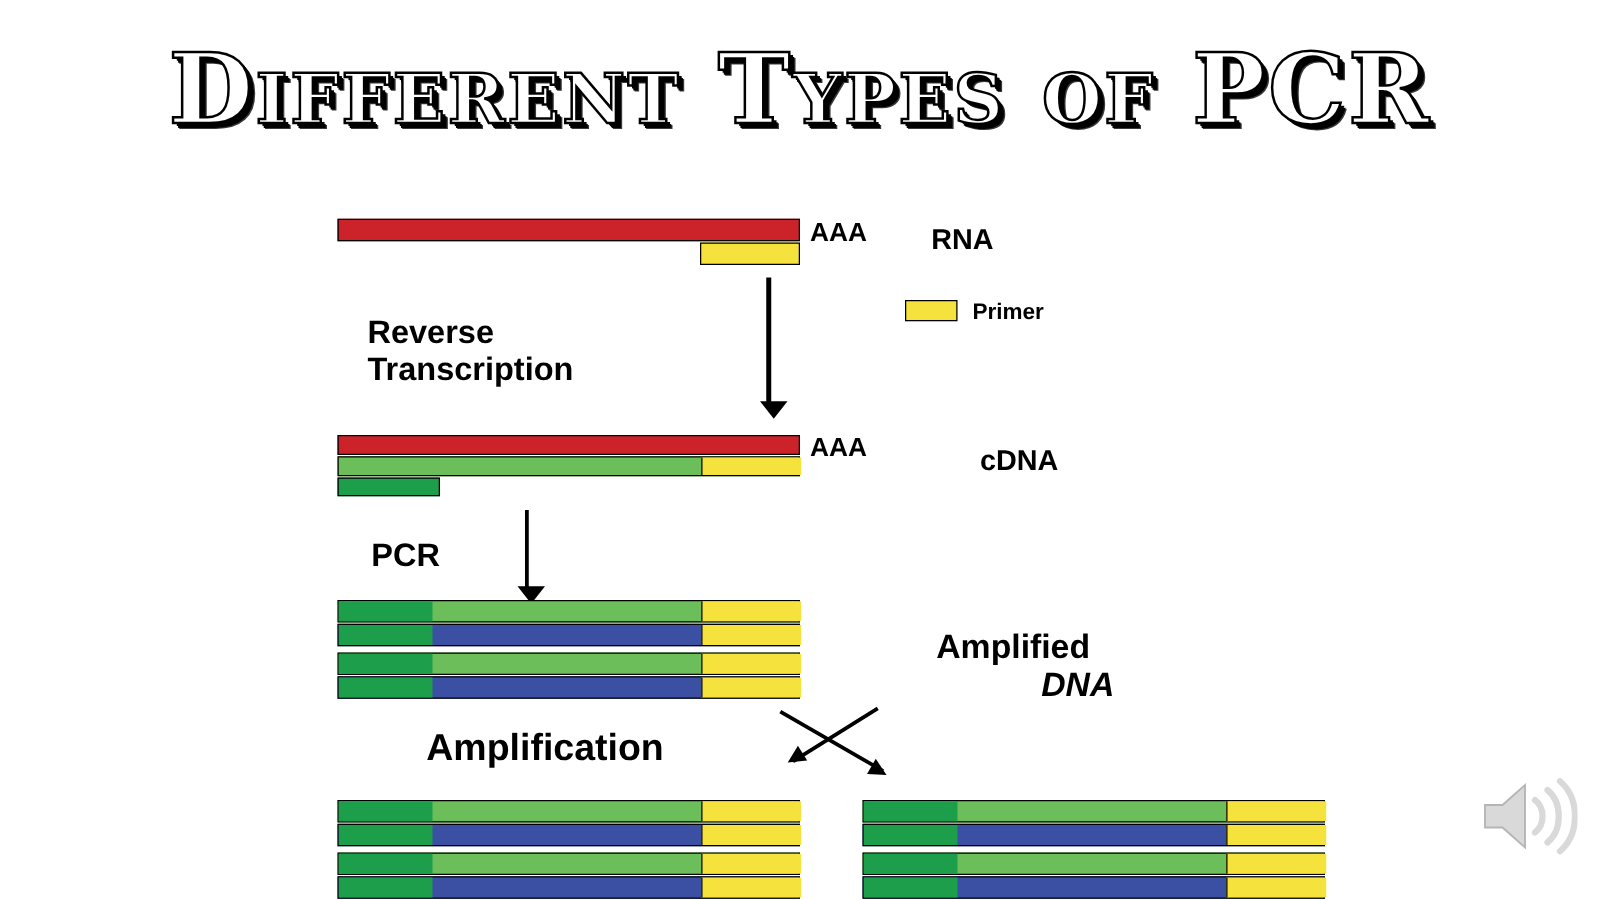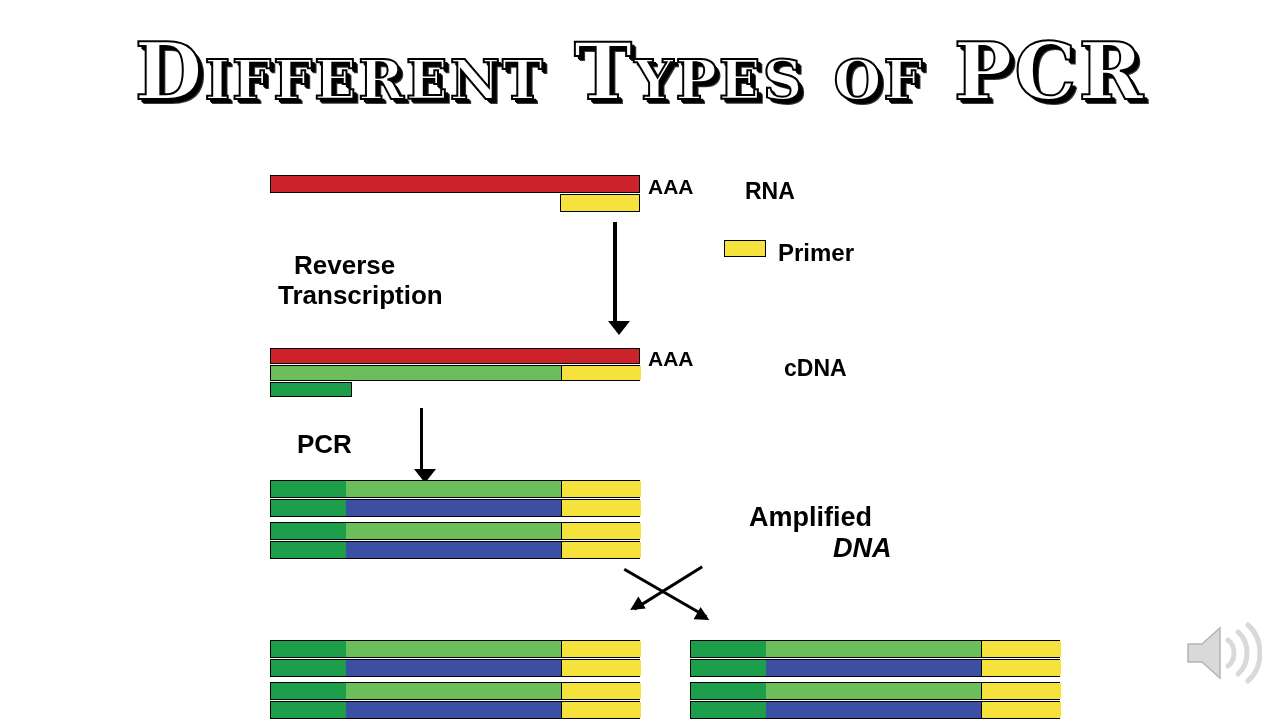--- a/index.html
+++ b/index.html
@@ -63,21 +63,21 @@
 
   .label {
     position: absolute;
     font-family: "Liberation Sans", sans-serif;
     font-weight: bold;
     color: #000000;
     white-space: nowrap;
   }
   .label-lg { font-size: 23px; }
   .label-md { font-size: 21px; }
-  .label-sm { font-size: 24px; }
+  .label-sm { font-size: 18px; }
 
   .arrow-v {
     position: absolute;
     width: 0;
     border-left: 4px solid #000;
   }
   .arrow-v::after {
     content: "";
     position: absolute;
     left: -9px;
@@ -132,21 +132,21 @@
   <div class="bar" style="left:270px; top:25px; width:370px; height:18px; background:#cc2229;"></div>
   <div class="bar" style="left:560px; top:44px; width:80px; height:18px; background:#f5e23c;"></div>
   <div class="label label-md" style="left:648px; top:25px;">AAA</div>
   <div class="label label-lg" style="left:745px; top:28px;">RNA</div>
 
   <div class="legend-swatch" style="left:724px; top:90px; width:42px; height:17px; background:#f5e23c;"></div>
   <div class="label label-sm" style="left:778px; top:89px; font-weight:bold;">Primer</div>
 
   <div class="arrow-v" style="left:613px; top:72px; height:100px;"></div>
   <div class="label label-lg" style="left:294px; top:100px; font-size:26px;">Reverse</div>
-  <div class="label label-lg" style="left:278px; top:130px; font-size:26px;">Transcription</div>
+  <div class="label label-lg" style="left:294px; top:130px; font-size:26px;">Transcription</div>
 
   <div class="bar" style="left:270px; top:198px; width:370px; height:16px; background:#cc2229;"></div>
   <div class="bar" style="left:270px; top:215px; width:370px; height:16px; background:#6cbe5a;">
     <div class="seg seg-divider" style="left:290px; width:80px; background:#f5e23c;"></div>
   </div>
   <div class="bar" style="left:270px; top:232px; width:82px; height:15px; background:#1d9e4b;"></div>
   <div class="label label-md" style="left:648px; top:197px;">AAA</div>
   <div class="label label-lg" style="left:745px; top:205px;margin-left:39px;">cDNA</div>
 
   <div class="label label-lg" style="left:297px; top:279px; font-size:26px;">PCR</div>
@@ -165,20 +165,21 @@
     <div class="seg seg-divider" style="left:290px; width:80px; background:#f5e23c;"></div>
   </div>
   <div class="bar" style="left:270px; top:391px; width:370px; height:18px; background:#3b4fa3;">
     <div class="seg" style="left:0; width:75px; background:#1d9e4b;"></div>
     <div class="seg seg-divider" style="left:290px; width:80px; background:#f5e23c;"></div>
   </div>
 
   <div class="label" style="left:749px; top:352px; font-size:27px;">Amplified</div>
   <div class="label" style="left:833px; top:383px; font-size:27px;font-style:italic;">DNA</div>
 
+  <div class="label" style="left:341px; top:432px; font-size:30px;">Amplification</div>
 
   <div class="arrow-diag" style="left:703px; top:418px; width:80px; transform:rotate(148deg);"></div>
   <div class="arrow-diag" style="left:625px; top:418px; width:95px; transform:rotate(30deg);"></div>
 
   <div class="bar" style="left:270px; top:490px; width:370px; height:18px; background:#6cbe5a;">
     <div class="seg" style="left:0; width:75px; background:#1d9e4b;"></div>
     <div class="seg seg-divider" style="left:290px; width:80px; background:#f5e23c;"></div>
   </div>
   <div class="bar" style="left:270px; top:509px; width:370px; height:18px; background:#3b4fa3;">
     <div class="seg" style="left:0; width:75px; background:#1d9e4b;"></div>

